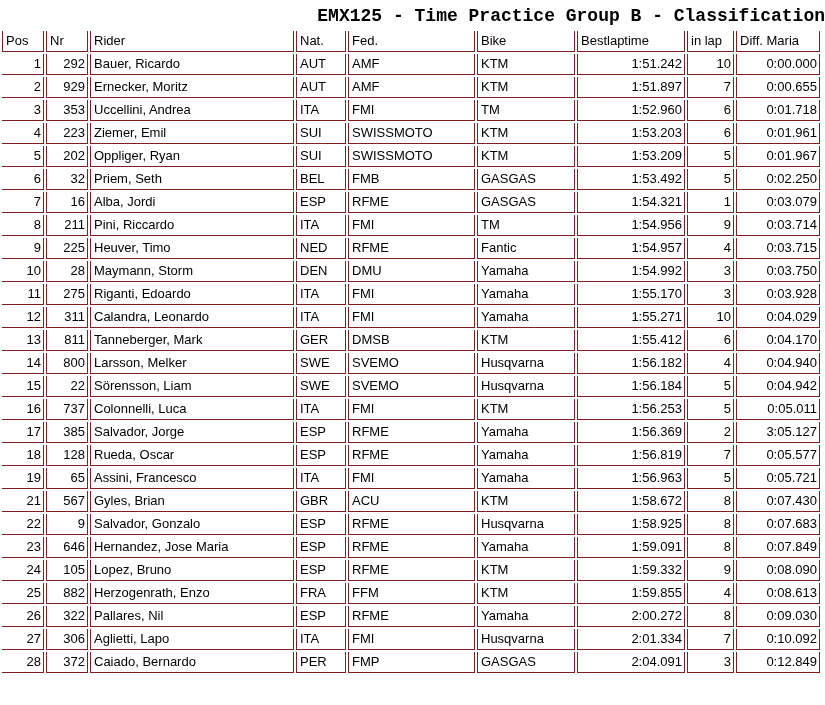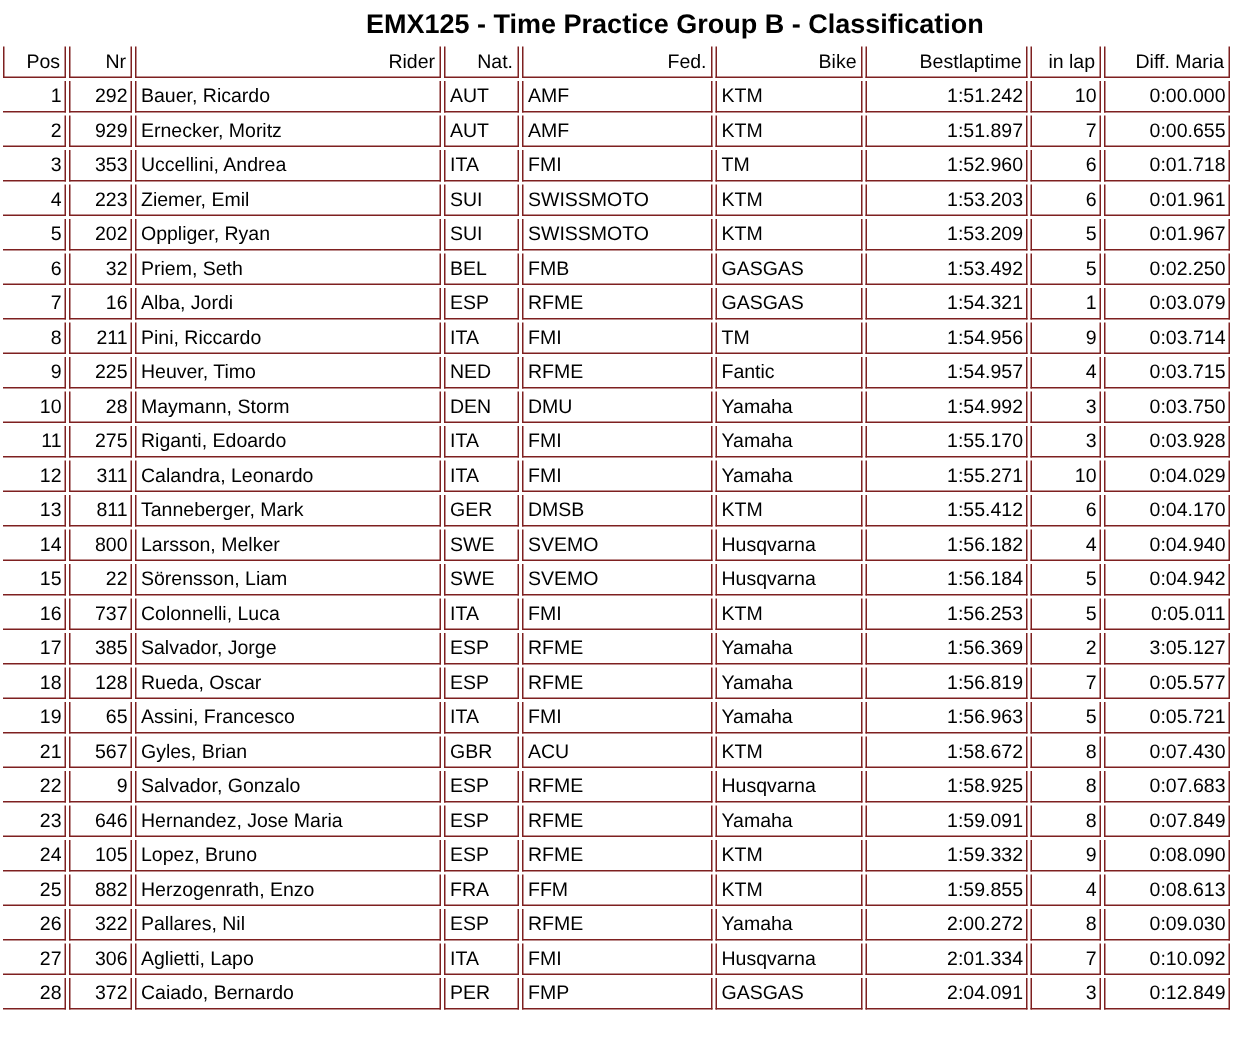--- a/index.html
+++ b/index.html
@@ -13,22 +13,23 @@
     background:var(--bg);
     font-family:"Liberation Sans", sans-serif;
     color:var(--text);
     overflow:hidden;
   }
   .title{
     font-size:18px;
     font-weight:bold;
     line-height:24px;
     margin:4px 0 1px 244px;
-    text-align:left;
+    text-align:right;
     white-space:nowrap;
+    font-family:Liberation Mono, monospace;
   }
   table{
     border-collapse:separate;
     border-spacing:2px;
     table-layout:fixed;
     width:822px;
     margin:0;
   }
   col.c-pos{width:42px}
   col.c-nr{width:42px}
@@ -48,21 +49,21 @@
     white-space:nowrap;
     overflow:hidden;
     border-left:1px solid var(--line);
     border-right:1px solid var(--line);
     border-bottom:1px solid var(--line);
     border-top:none;
     vertical-align:middle;
     text-align:left;
   }
   td:first-child{border-left:none;}
-  th{text-align:right;}
+  th{text-align:left;}
   td.num{text-align:right;padding-right:2px;}
 </style>
 </head>
 <body>
 
 <div class="title">EMX125 - Time Practice Group B - Classification</div>
 
 <table>
   <colgroup>
       <col class="c-pos">

